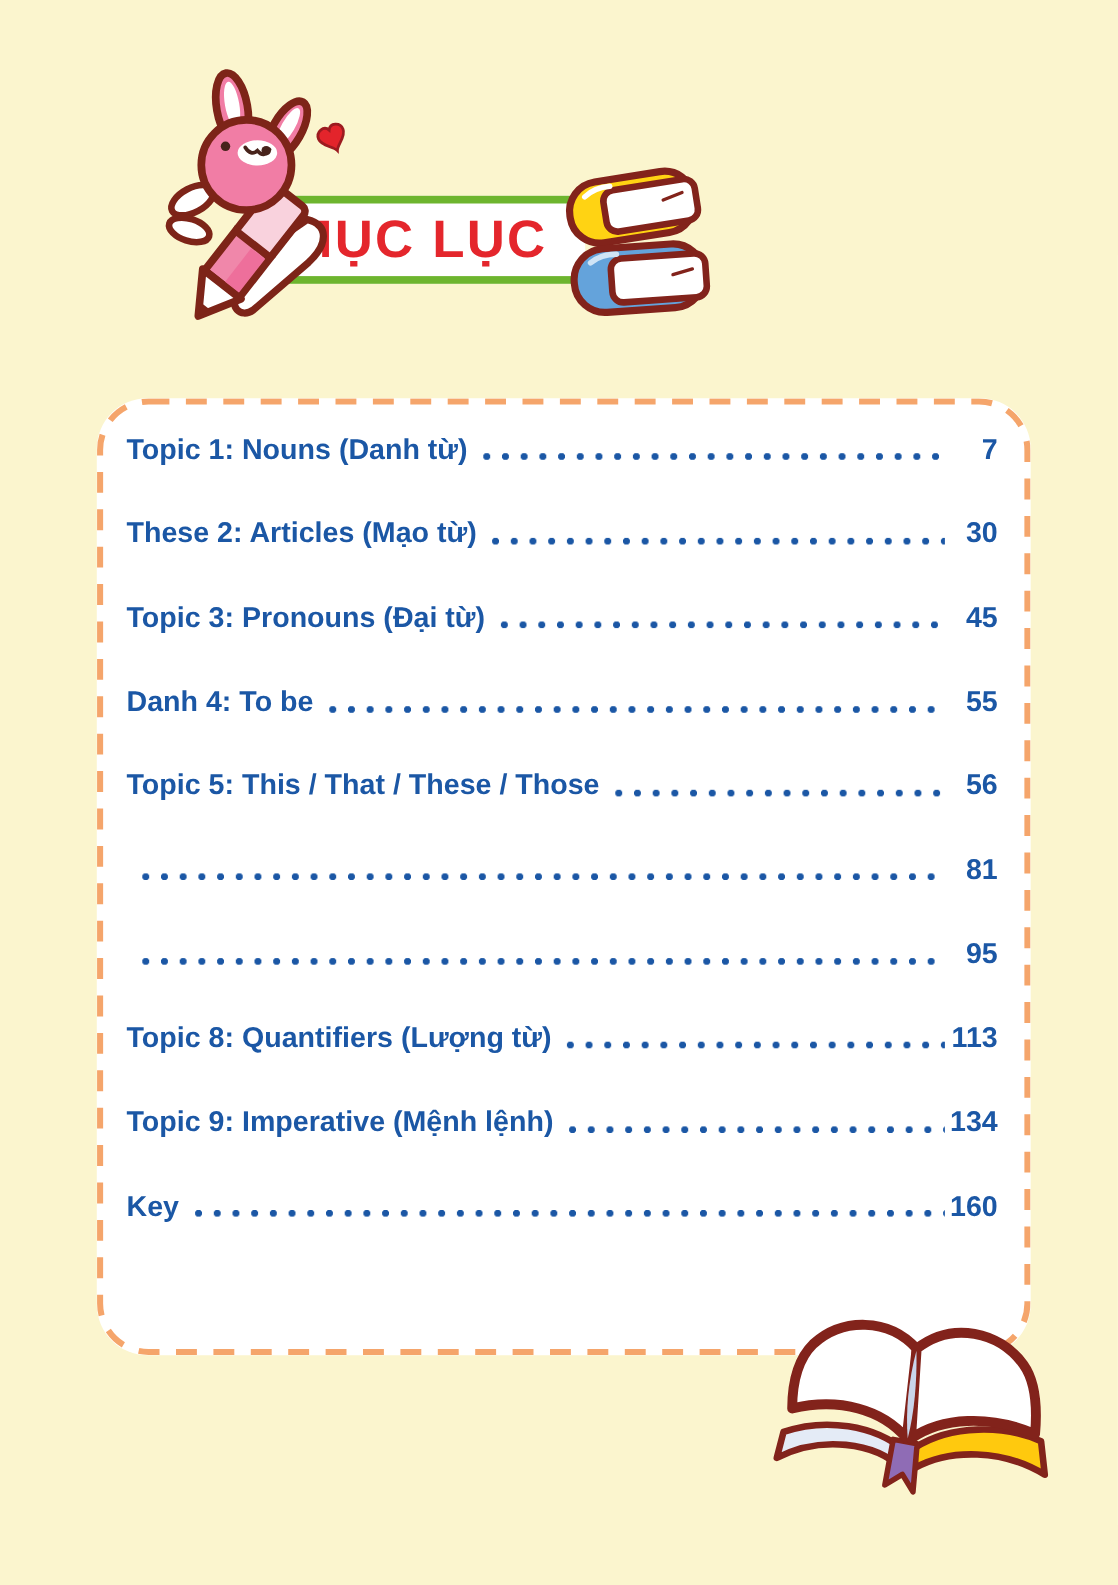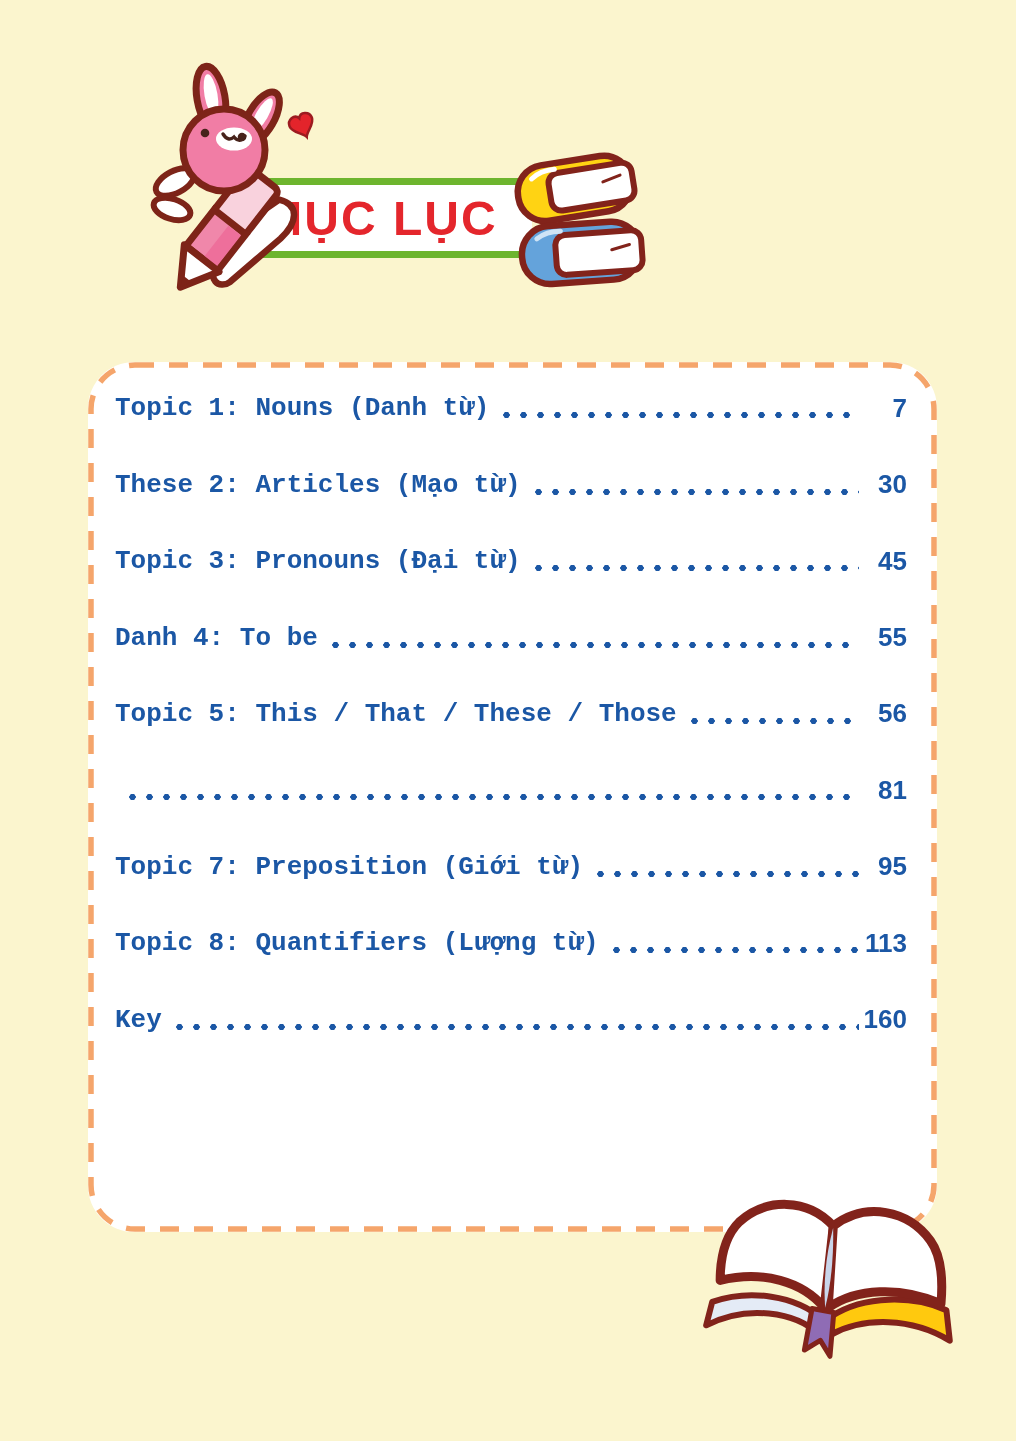--- a/index.html
+++ b/index.html
@@ -29,21 +29,21 @@
   .tocbox .dash{position:absolute;left:0;top:0;}
   .rows{
     position:absolute;left:0;top:0;width:100%;height:100%;
     box-sizing:border-box;padding:8px 30px 0 27px;
     display:flex;flex-direction:column;
   }
   .row{
     height:76.45px;display:flex;align-items:center;
     color:#1B57A5;font-weight:bold;font-size:26px;white-space:nowrap;
   }
-  .row .label{flex:0 0 auto;font-family:Liberation Mono, monospace;}
+  .row .label{flex:0 0 auto;}
   .row .leader{
     flex:1 1 auto;min-width:14px;height:26px;margin:0 2px 6px 9px;
     background-image:radial-gradient(circle,#1B57A5 3px,rgba(0,0,0,0) 3.4px);
     background-size:17px 6px;background-repeat:repeat-x;
     background-position:left bottom;
   }
   .row .pagecol{flex:0 0 auto;min-width:46px;text-align:right;}
 </style>
 </head>
 <body>
@@ -128,28 +128,32 @@
       <div class="row">
         <span class="label">Topic 5: This / That / These / Those</span>
         <span class="leader"></span>
         <span class="pagecol">56</span>
       </div>
       <div class="row">
         <span class="leader"></span>
         <span class="pagecol">81</span>
       </div>
       <div class="row">
-        <span class="label">Topic 7: Preposition (Giới từ)</span>
         <span class="leader"></span>
         <span class="pagecol">95</span>
       </div>
       <div class="row">
         <span class="label">Topic 8: Quantifiers (Lượng từ)</span>
         <span class="leader"></span>
         <span class="pagecol">113</span>
+      </div>
+      <div class="row">
+        <span class="label">Topic 9: Imperative (Mệnh lệnh)</span>
+        <span class="leader"></span>
+        <span class="pagecol">134</span>
       </div>
       <div class="row">
         <span class="label">Key</span>
         <span class="leader"></span>
         <span class="pagecol">160</span>
       </div>
     </div>
   </div>
 
   <svg class="openbook-svg" width="262" height="196" viewBox="0 0 262 196">

